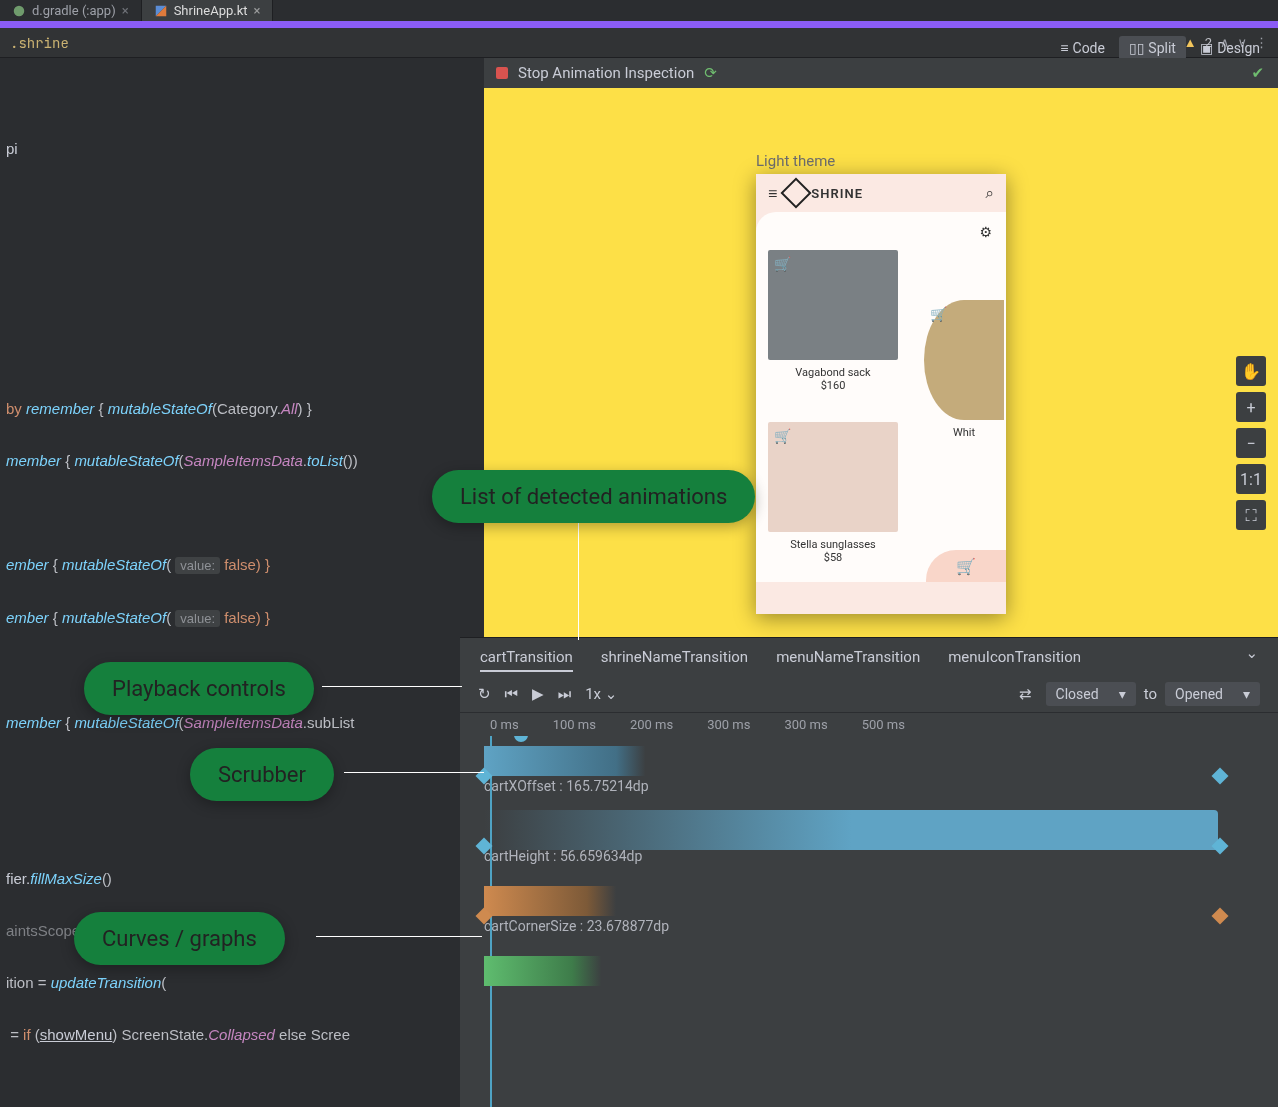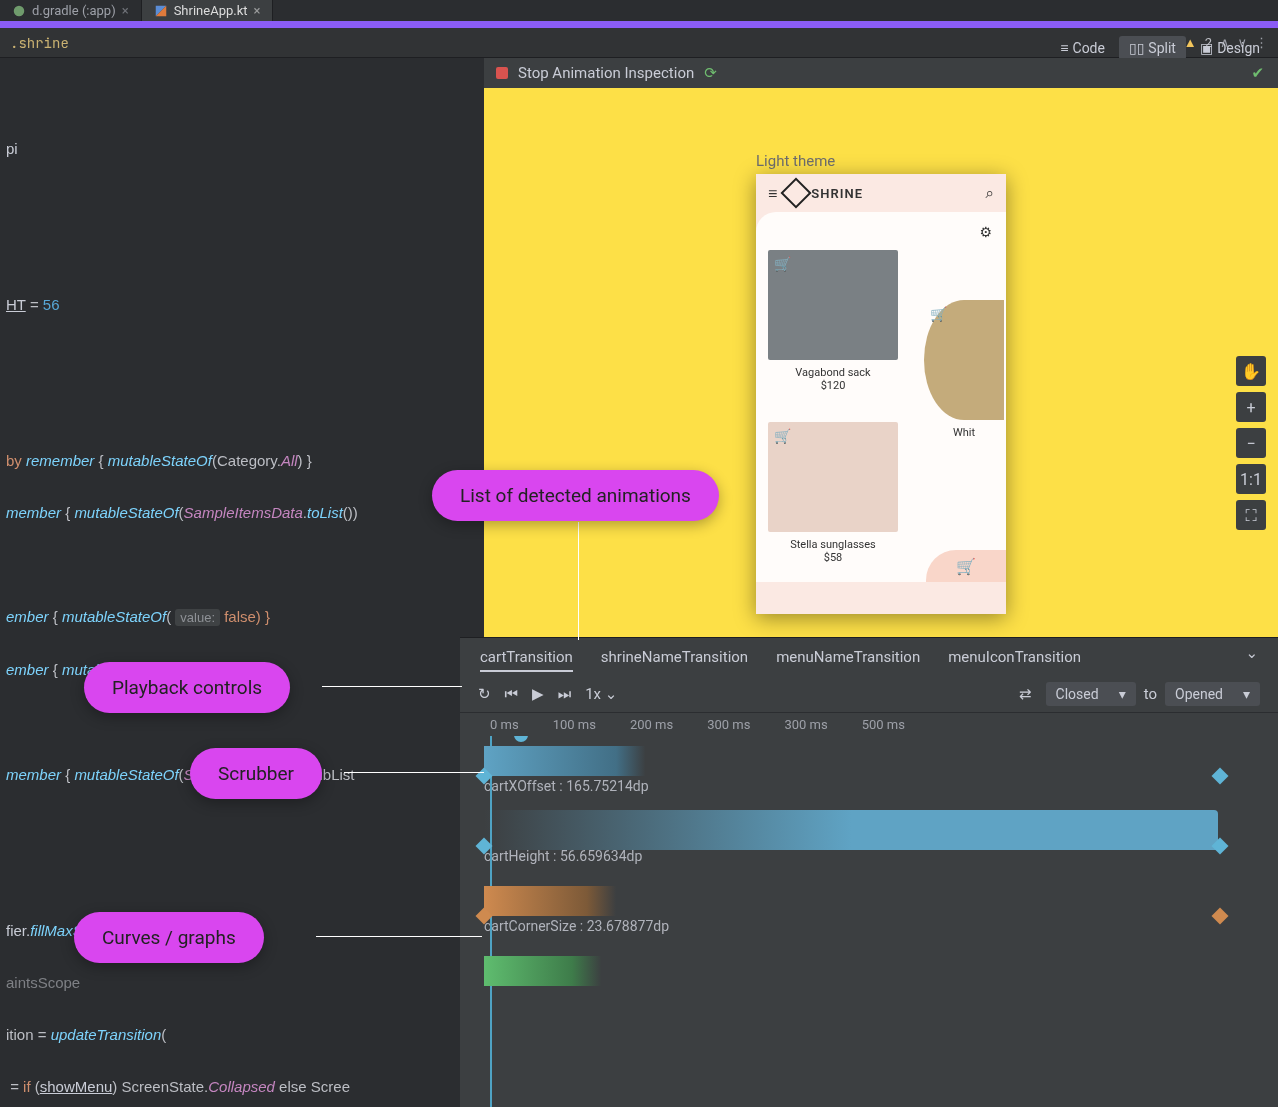--- a/index.html
+++ b/index.html
@@ -87,21 +87,21 @@
 .curve.blue2 { background:linear-gradient(90deg,transparent 0%,#5fa3c4 50%,#5fa3c4 100%); height:40px; margin-top:-6px; border-radius:0 4px 0 0; }
 .curve.orange { background:linear-gradient(90deg,#cf8a4f 0%,#7d5a38 14%,transparent 18%); }
 .curve.green { background:linear-gradient(90deg,#5fbd6f 0%,#3e7c4a 12%,transparent 16%); }
 .key { width:12px; height:12px; background:#5fb4d6; transform:rotate(45deg); position:absolute; }
 .key.orange { background:#cf8a4f; }
 .track .key.l { left:-6px; top:24px; }
 .track .key.r { right:22px; top:24px; }
 .track-label { font-size:14px; color:#b0b3bb; margin-top:2px; }
 
 
-.callout { position:absolute; background:#d946ef; color:#222; border-radius:28px; padding:14px 28px; font-size:19px; box-shadow:0 4px 14px rgba(0,0,0,.3); z-index:50; }
+.callout { position:absolute; background:#15803d; color:#222; border-radius:28px; padding:14px 28px; font-size:22px; box-shadow:0 4px 14px rgba(0,0,0,.3); z-index:50; }
 .leader { position:absolute; height:1px; background:#fff; z-index:49; }
 .leader.v { width:1px; height:auto; }
 
 
 .kw { color:#cf8e6d; }
 .fn { color:#7dd3fc; font-style:italic; }
 .id  { color:#c9ccd6; }
 .purp{ color:#c586c0; font-style:italic; }
 .num { color:#57a7d6; }
 .gray{ color:#7e8085; }
@@ -156,21 +156,20 @@
   </span>
 </div>
 
 <div class="main">
 
   <div class="code-pane">
 <div class="ln"> </div>
 <div class="ln"><span class="id">pi</span></div>
 <div class="ln"> </div>
 <div class="ln"> </div>
-<div class="ln"><span class="id" style="text-decoration:underline">HT</span><span> = </span><span class="num">56</span></div>
 <div class="ln"> </div>
 <div class="ln"> </div>
 <div class="ln"><span class="kw">by </span><span class="fn">remember</span><span> { </span><span class="fn">mutableStateOf</span><span>(Category.</span><span class="purp">All</span><span>) }</span></div>
 <div class="ln"><span class="fn">member</span><span> { </span><span class="fn">mutableStateOf</span><span>(</span><span class="purp">SampleItemsData</span><span>.</span><span class="fn">toList</span><span>())</span></div>
 <div class="ln"> </div>
 <div class="ln"><span class="fn">ember</span><span> { </span><span class="fn">mutableStateOf</span><span>( </span><span class="hint">value:</span><span class="kw"> false) }</span></div>
 <div class="ln"><span class="fn">ember</span><span> { </span><span class="fn">mutableStateOf</span><span>( </span><span class="hint">value:</span><span class="kw"> false) }</span></div>
 <div class="ln"> </div>
 <div class="ln"><span class="fn">member</span><span> { </span><span class="fn">mutableStateOf</span><span>(</span><span class="purp">SampleItemsData</span><span>.subList</span></div>
 <div class="ln"> </div>
@@ -213,21 +212,21 @@
           <span class="srch">⌕</span>
         </div>
         <div class="sheet">
           <span class="filter-ic">⚙</span>
           <div class="products-wrap">
             <div class="prod-col">
               <div class="card">
                 <span class="cart-ic">🛒</span>
                 <div class="img"></div>
                 <div class="name">Vagabond sack</div>
-                <div class="price">$120</div>
+                <div class="price">$160</div>
               </div>
               <div class="card">
                 <span class="cart-ic">🛒</span>
                 <div class="img glasses"></div>
                 <div class="name">Stella sunglasses</div>
                 <div class="price">$58</div>
               </div>
             </div>
             <div class="prod-col" style="margin-top:50px">
               <div class="card right">

